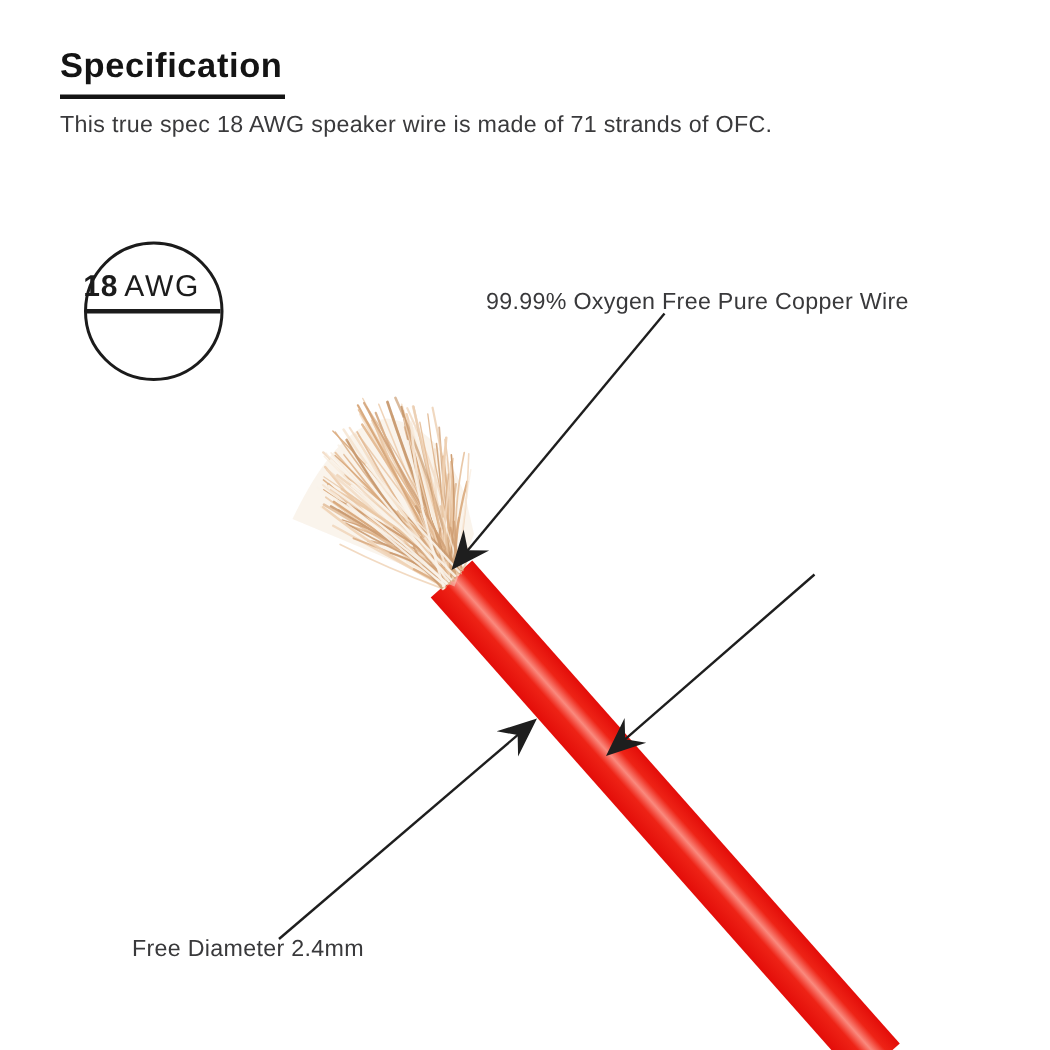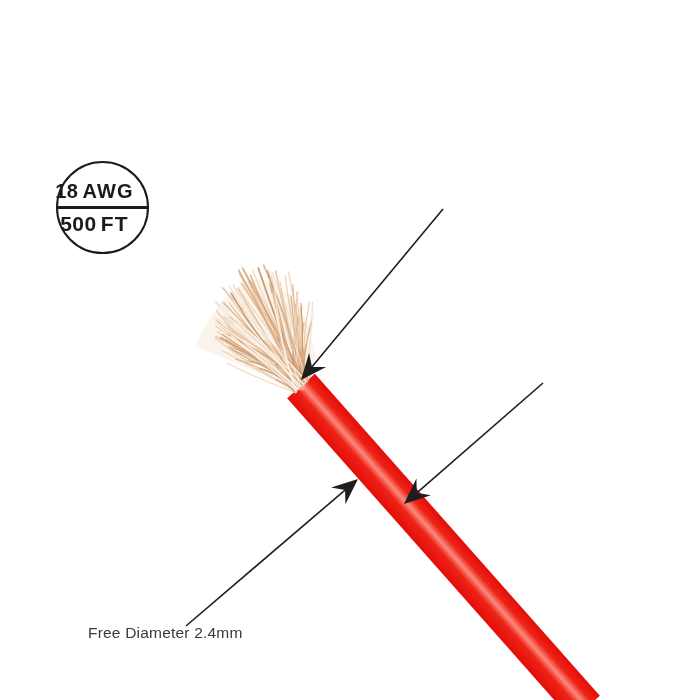--- a/index.html
+++ b/index.html
@@ -28,50 +28,50 @@
     position:absolute;left:0;right:0;top:calc(50% - 1.25px);height:2.5px;
     background:#1b1b1b;
   }
   .badge-row{
     position:absolute;left:0;right:16px;display:flex;justify-content:center;
     align-items:center;height:44px;color:#1b1b1b;white-space:nowrap;
   }
   .badge-row.top{top:0;padding-top:6px;font-size:20px;}
   .badge-row.bottom{bottom:0;padding-bottom:6px;font-size:21px;}
   .badge-bold{font-weight:700;margin-right:4px;letter-spacing:.5px;}
-  .badge-reg{font-weight:700;letter-spacing:1.2px;}
+  .badge-reg{font-weight:400;letter-spacing:1.2px;}
 
   
   #art{position:absolute;left:0;top:0;}
 
   
   .callout{
     position:absolute;font-size:15.5px;color:#39393b;letter-spacing:.2px;
     white-space:nowrap;
   }
   #callout-copper{left:324px;top:193px;}
   #callout-jacket{left:486px;top:362px;}
   #callout-diameter{left:88px;top:624px;}
 </style>
 </head>
 <body>
 
 <div class="page">
 
+  <div class="header">
+    <h1 class="title">Specification</h1>
+    <p class="subtitle">This true spec 18 AWG speaker wire is made of 71 strands of OFC.</p>
+  </div>
 
   <div class="badge">
     <div class="badge-row top">
       <span class="badge-bold">18</span>
       <span class="badge-reg">AWG</span>
     </div>
     <div class="badge-divider"></div>
-    <div class="badge-row bottom">
-      <span class="badge-bold">500</span>
-      <span class="badge-reg">FT</span>
-    </div>
   </div>
 
   <svg id="art" width="700" height="700" viewBox="0 0 700 700">
       <defs>
         <linearGradient id="wireGrad" gradientUnits="userSpaceOnUse" x1="457.3531512254086" y1="534.7386704992501" x2="429.6468487745914" y2="559.2613295007499">
           <stop offset="0" stop-color="#e30d09"></stop>
           <stop offset="0.27" stop-color="#ee2316"></stop>
           <stop offset="0.46" stop-color="#fa8a7e"></stop>
           <stop offset="0.64" stop-color="#ee2316"></stop>
           <stop offset="1" stop-color="#e30d09"></stop>
@@ -223,15 +223,16 @@
       <g>
         <line x1="543" y1="383" x2="414.55956935840845" y2="494.807856889443" stroke="#1e1e1e" stroke-width="1.6"></line>
         <polygon points="404.0,504.0 430.8,495.2 416.8,492.8 416.4,478.6" fill="#1e1e1e"></polygon>
       </g>
       <g>
         <line x1="186" y1="626" x2="347.3573153910059" y2="488.09578277629146" stroke="#1e1e1e" stroke-width="1.6"></line>
         <polygon points="358.0,479.0 331.1,487.5 345.1,490.0 345.4,504.3" fill="#1e1e1e"></polygon>
       </g>
     </svg>
 
+  <div class="callout" id="callout-copper">99.99% Oxygen Free Pure Copper Wire</div>
   <div class="callout" id="callout-diameter">Free Diameter 2.4mm</div>
 
 </div>
 
 </body></html>

